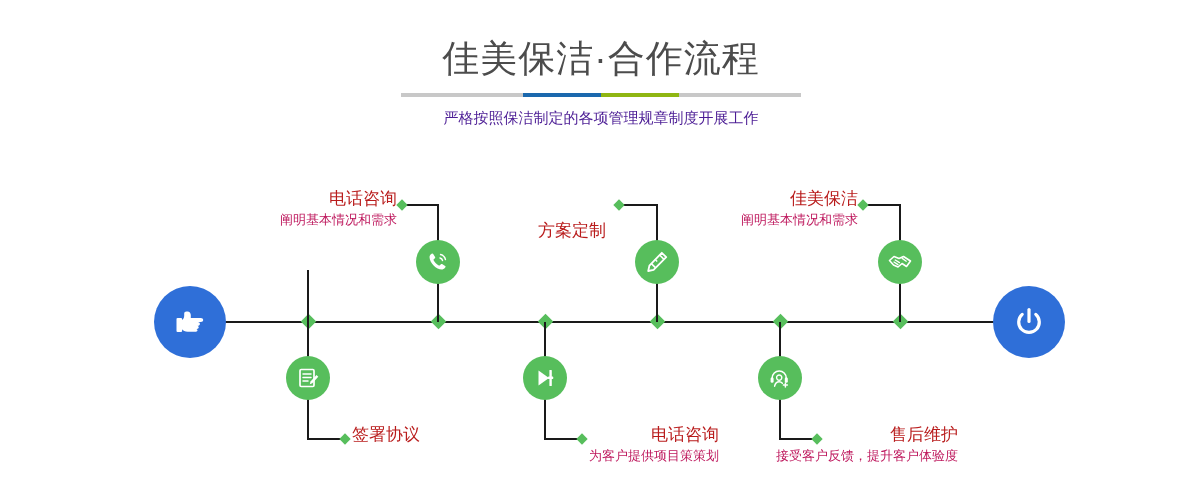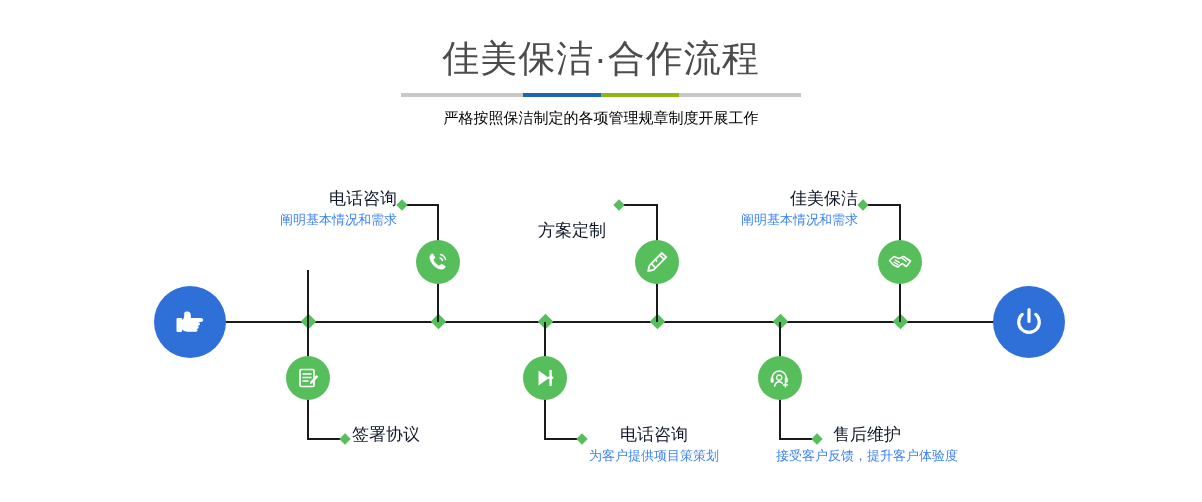--- a/index.html
+++ b/index.html
@@ -61,21 +61,21 @@
     left: 200px; width: 78px;
     background: #8fb612;
   }
   .hdr-sub {
     position: absolute;
     left: 0; right: 0;
     top: 107px;
     text-align: center;
     font-size: 15px;
     line-height: 22px;
-    color: #000000;
+    color: #4c1d95;
     white-space: nowrap;
   }
 
   
   .spine {
     position: absolute;
     left: 189px;
     top: 321px;
     width: 840px;
     height: 2px;
@@ -125,29 +125,29 @@
   .bubble svg { display: block; }
 
   
   .label-block {
     position: absolute;
     white-space: nowrap;
   }
   .label-block .lb-title {
     font-size: 17px;
     line-height: 22px;
-    color: #0f172a;
+    color: #b91c1c;
   }
   .label-block .lb-desc {
     font-size: 13px;
     line-height: 20px;
-    color: #3b82f6;
+    color: #be185d;
   }
   .label-block.above { text-align: right; }
-  .label-block.below { text-align: center; }
+  .label-block.below { text-align: right; }
 
   
   .leader {
     position: absolute;
     height: 2px;
     background: #1a1a1a;
   }
   .leader-dot {
     position: absolute;
     width: 8px;

